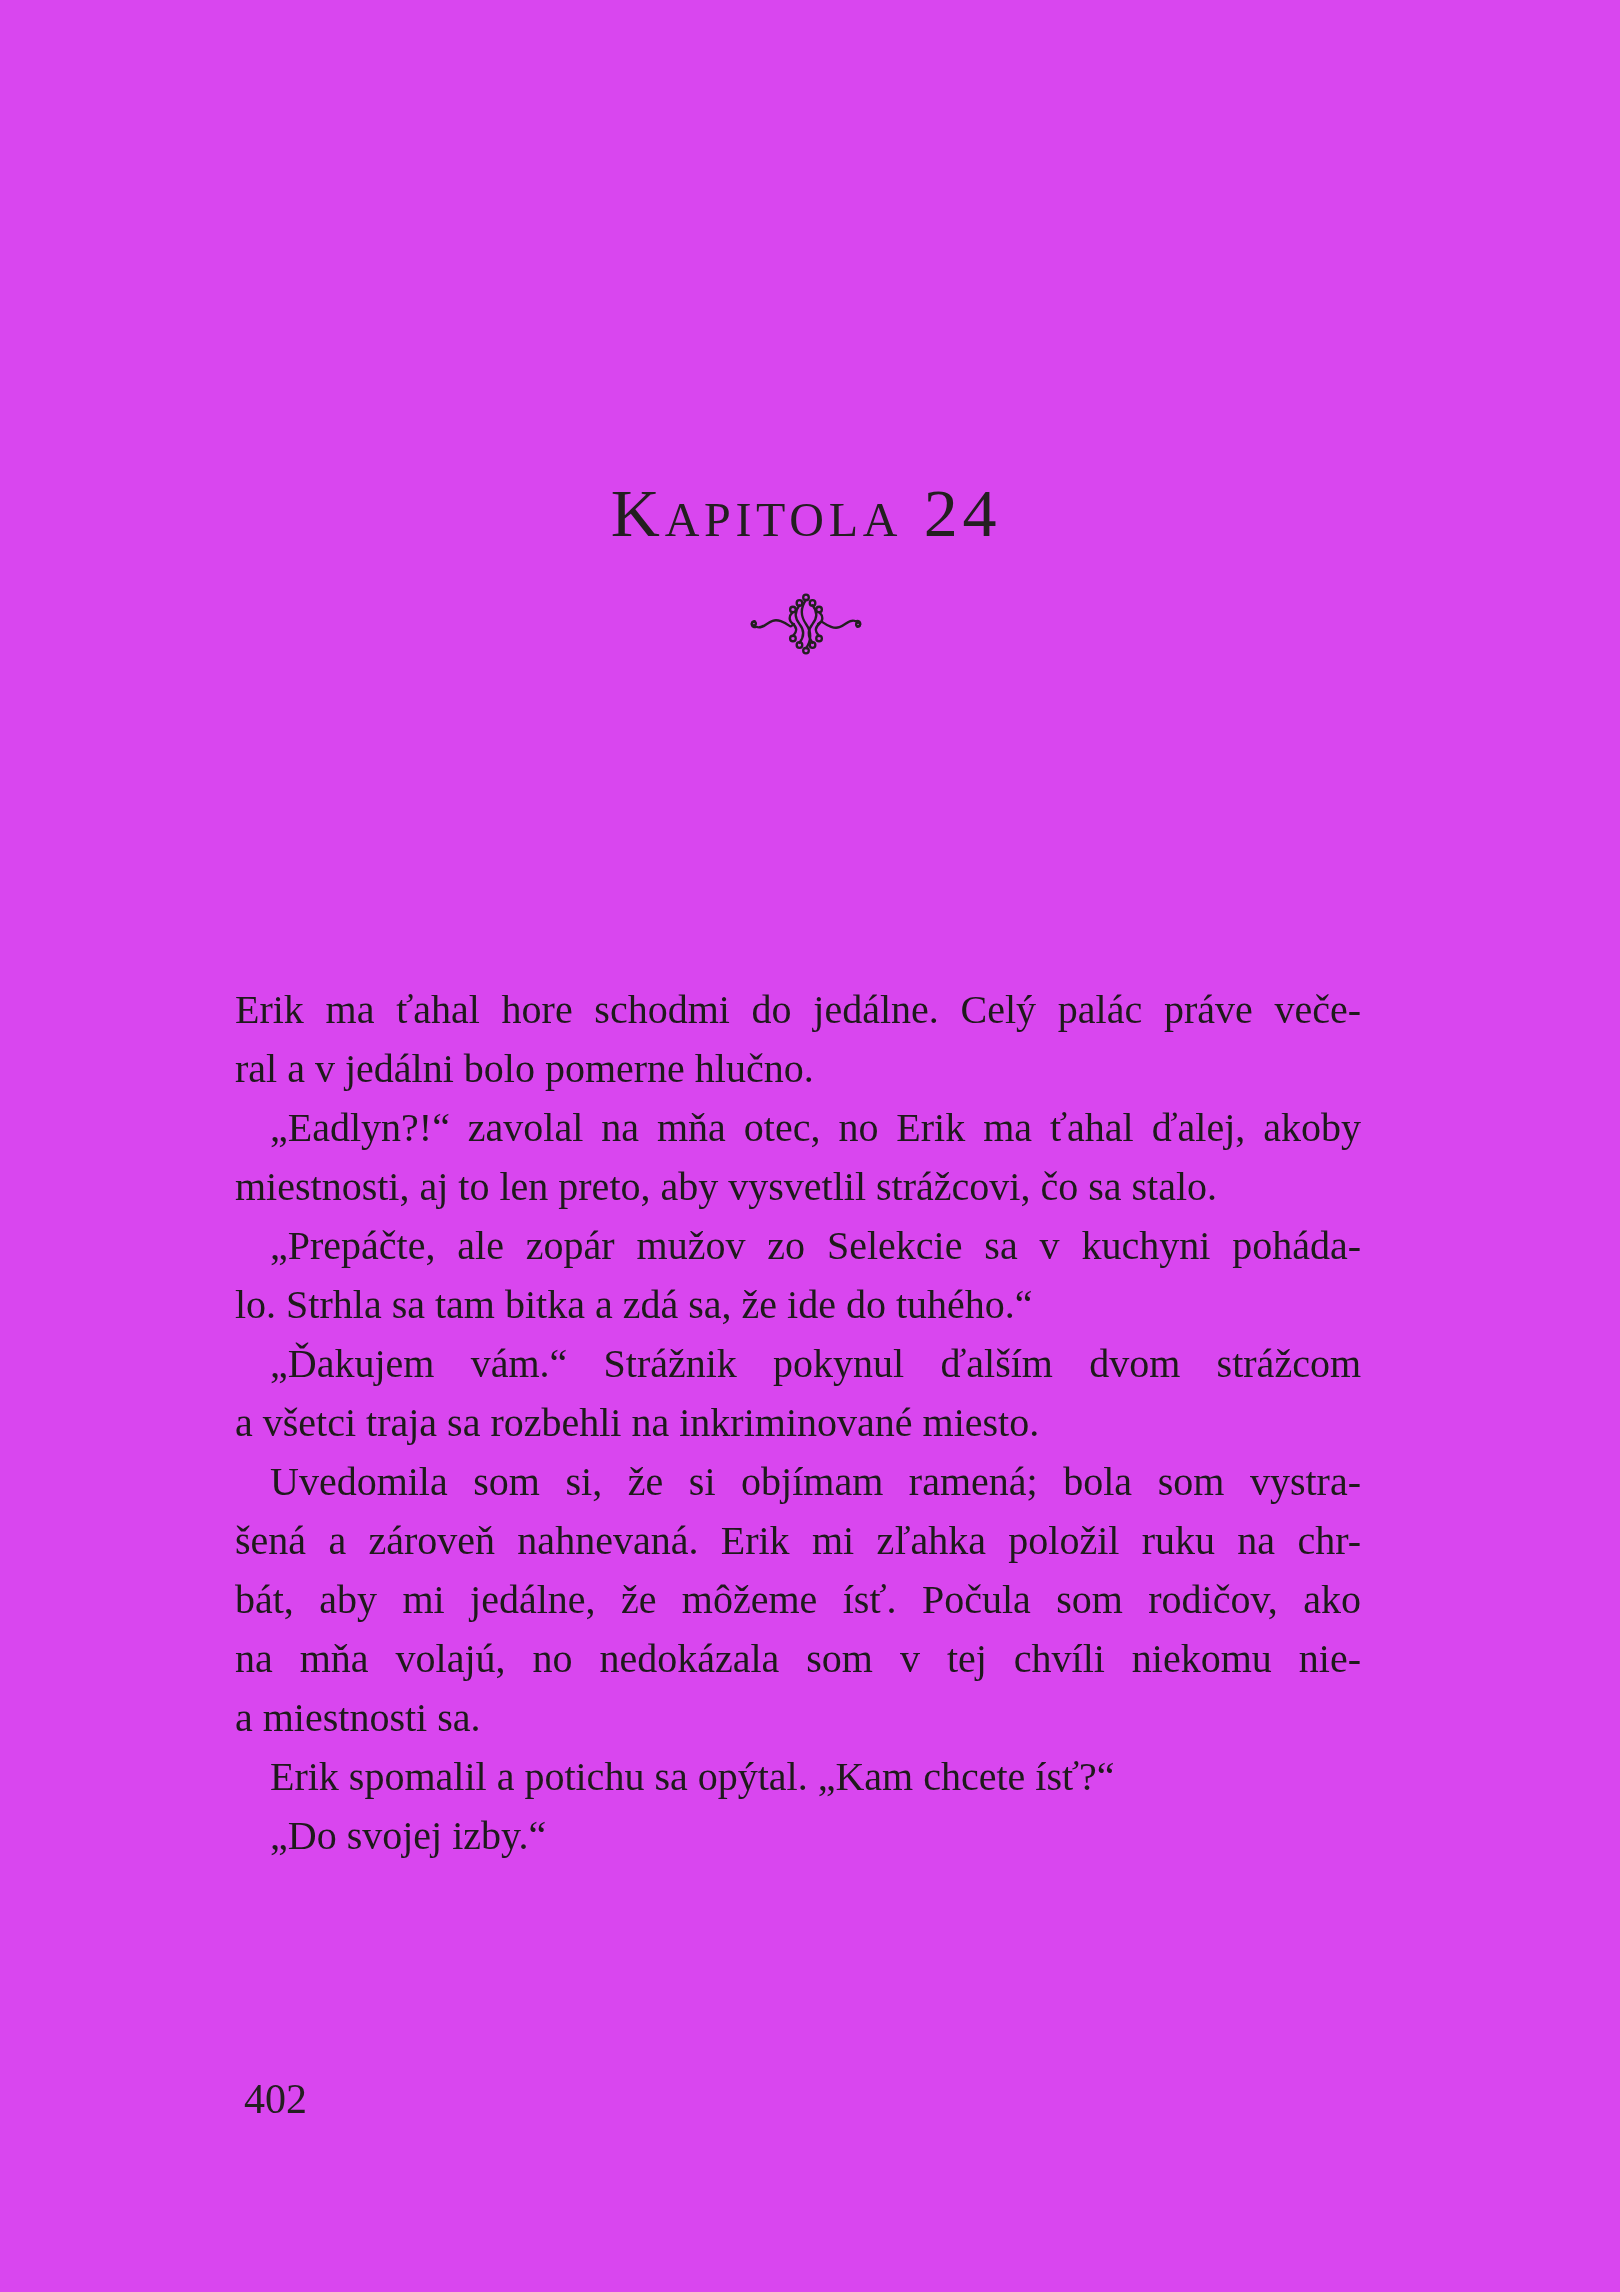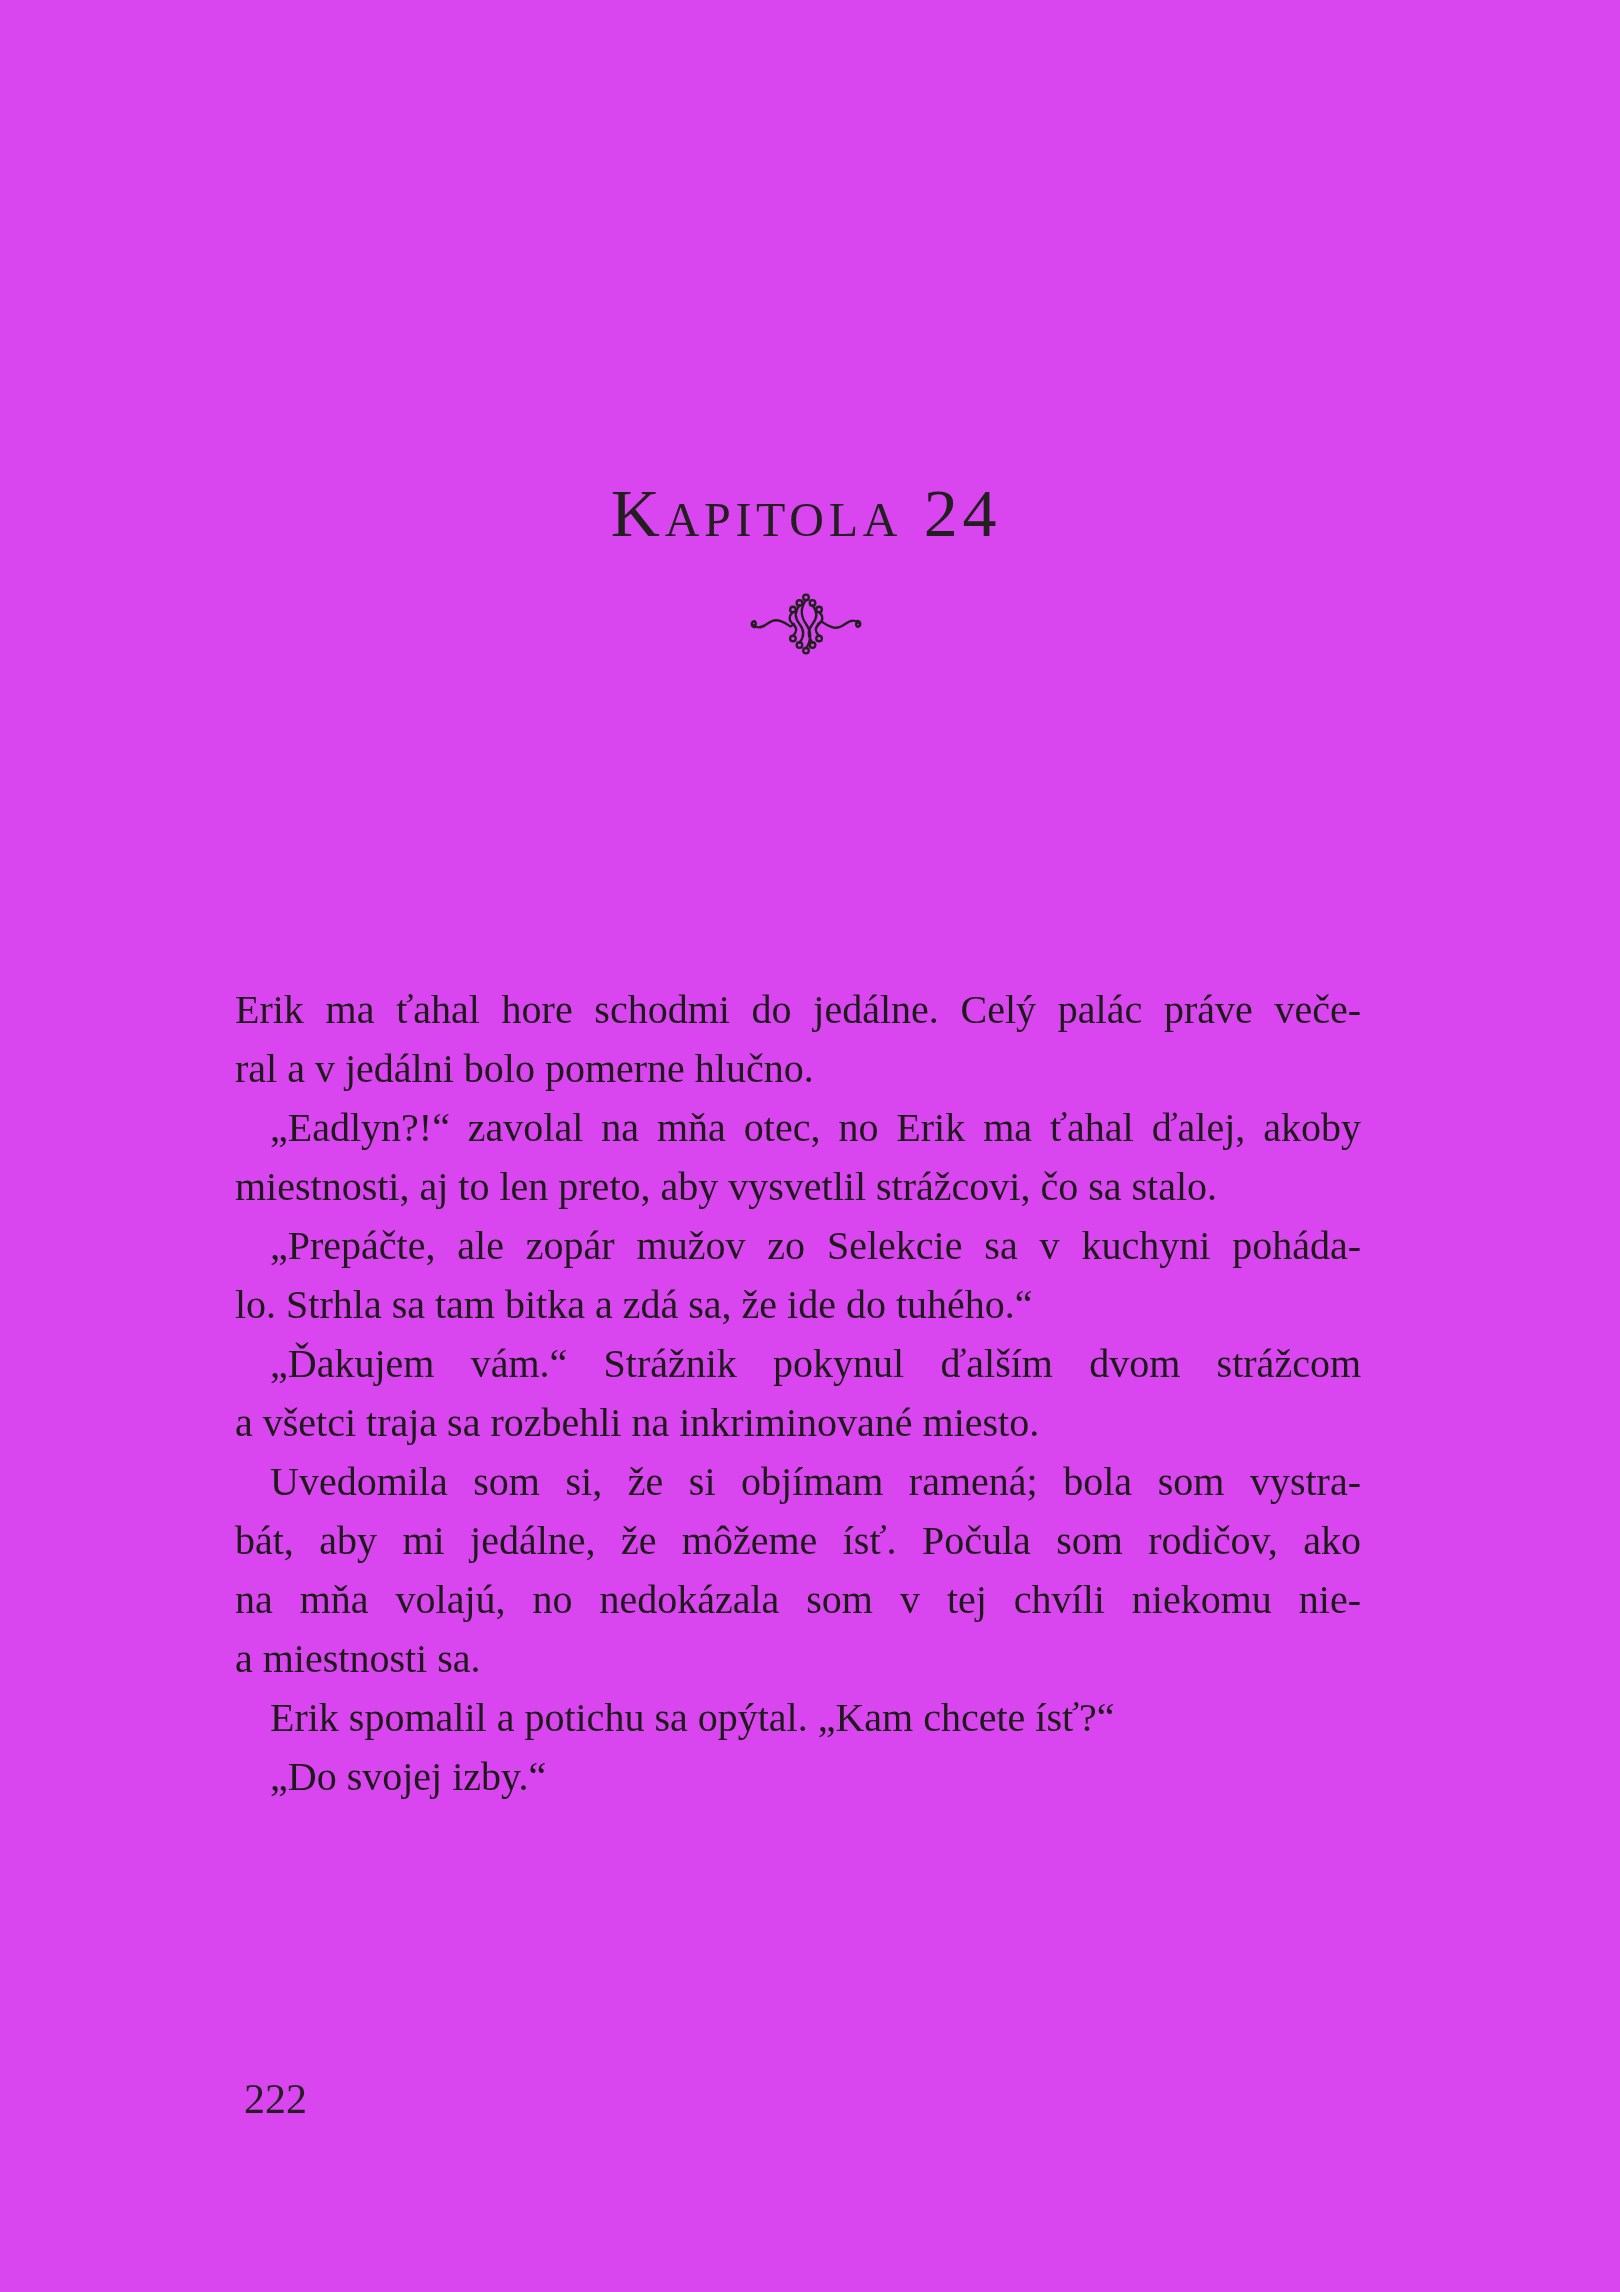--- a/index.html
+++ b/index.html
@@ -92,23 +92,24 @@
   <div class="body-text">
     <div class="line jfull">Erik ma ťahal hore schodmi do jedálne. Celý palác práve veče-</div>
     <div class="line">ral a v jedálni bolo pomerne hlučno.</div>
     <div class="line ind jfull">„Eadlyn?!“ zavolal na mňa otec, no Erik ma ťahal ďalej, akoby</div>
     <div class="line">miestnosti, aj to len preto, aby vysvetlil strážcovi, čo sa stalo.</div>
     <div class="line ind jfull">„Prepáčte, ale zopár mužov zo Selekcie sa v kuchyni poháda-</div>
     <div class="line">lo. Strhla sa tam bitka a zdá sa, že ide do tuhého.“</div>
     <div class="line ind jfull">„Ďakujem vám.“ Strážnik pokynul ďalším dvom strážcom</div>
     <div class="line">a všetci traja sa rozbehli na inkriminované miesto.</div>
     <div class="line ind jfull">Uvedomila som si, že si objímam ramená; bola som vystra-</div>
+    <div class="line jfull">šená a zároveň nahnevaná. Erik mi zľahka položil ruku na chr-</div>
     <div class="line jfull">bát, aby mi jedálne, že môžeme ísť. Počula som rodičov, ako</div>
     <div class="line jfull">na mňa volajú, no nedokázala som v tej chvíli niekomu nie-</div>
     <div class="line">a miestnosti sa.</div>
     <div class="line ind">Erik spomalil a potichu sa opýtal. „Kam chcete ísť?“</div>
     <div class="line ind">„Do svojej izby.“</div>
   </div>
 
-  <div class="page-number">222</div>
+  <div class="page-number">402</div>
 
 </div>
 
 
 </body></html>

